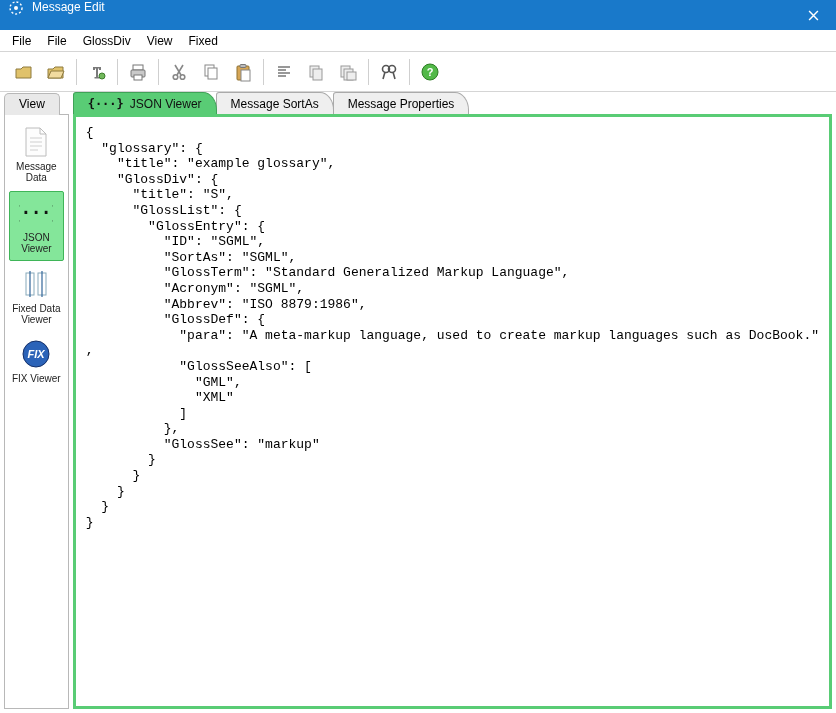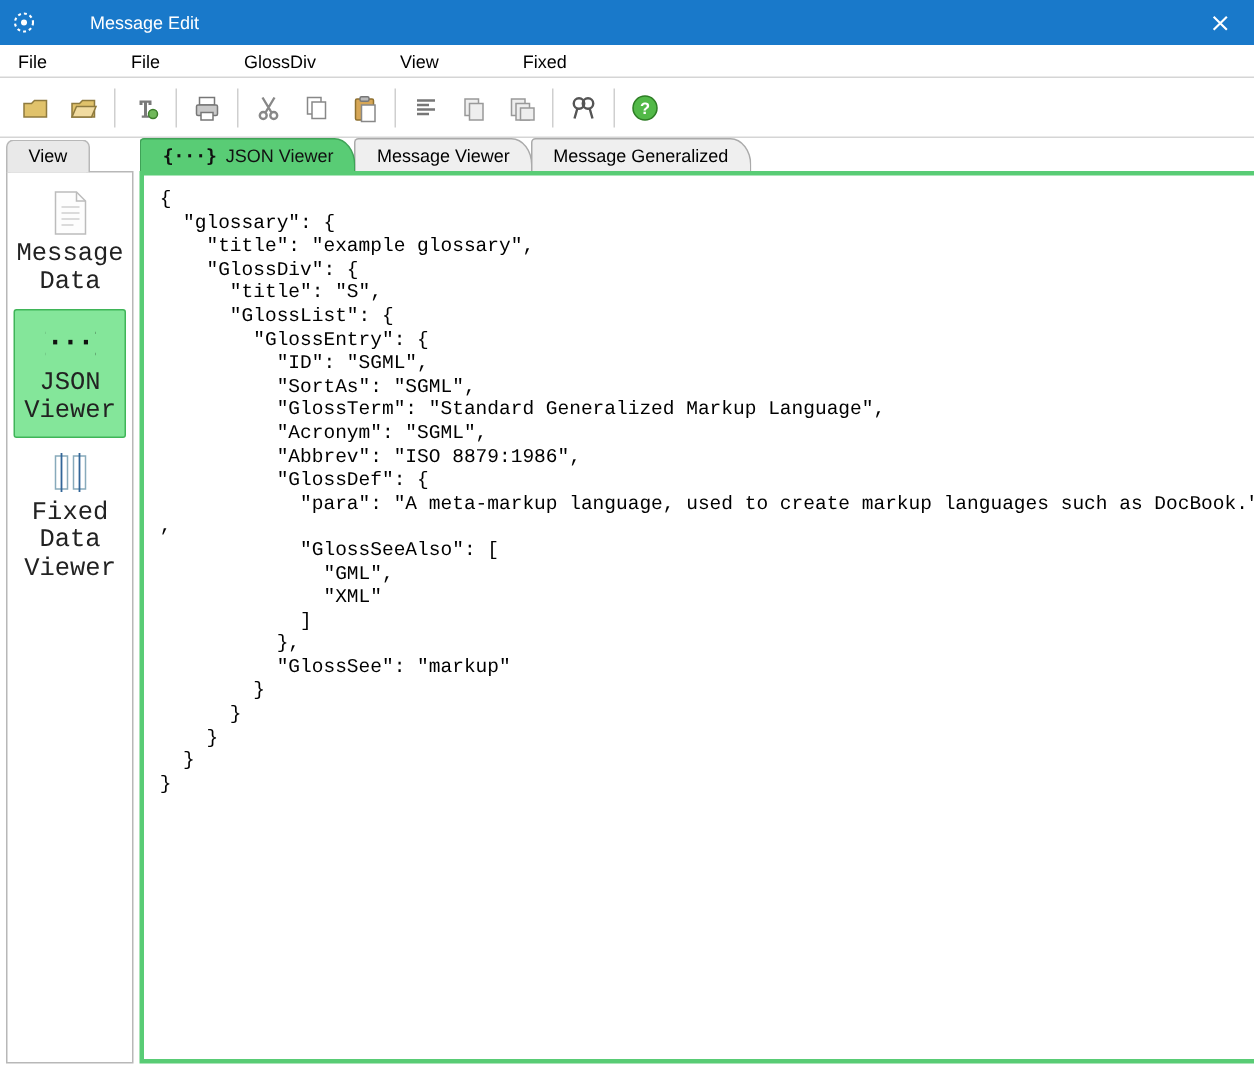--- a/index.html
+++ b/index.html
@@ -5,44 +5,42 @@
   * { box-sizing: border-box; }
   html, body { margin: 0; padding: 0; height: 100%; font-family: "Segoe UI", Tahoma, Arial, sans-serif; font-size: 12px; }
   body { background: #ffffff; overflow: hidden; }
 
   
   .titlebar {
     height: 30px;
     background: #1979ca;
     color: #fff;
     display: flex;
-    align-items: center;
+    align-items: flex-start;
     padding: 0 0 0 8px;
-    gap: 28px;
   }
   .titlebar .app-icon {
     width: 16px; height: 16px; margin-right: 8px;
     display: flex; align-items: center; justify-content: center;
   }
   .titlebar .title { flex: 1; font-size: 12px; }
   .titlebar .win-btns { display: flex; }
   .titlebar .win-btn {
     width: 45px; height: 30px;
     display: flex; align-items: center; justify-content: center;
     color: #fff; font-family: "Segoe UI Symbol", sans-serif;
   }
 
   
   .menubar {
     height: 22px;
     display: flex; align-items: center;
     padding: 0 4px;
     border-bottom: 1px solid #d5d5d5;
     background: #fff;
-    gap: 40px;
   }
   .menubar .mitem { padding: 2px 8px; cursor: default; }
 
   
   .toolbar {
     height: 40px;
     display: flex; align-items: center;
     padding: 4px 8px;
     gap: 0;
     border-bottom: 1px solid #d5d5d5;
@@ -106,21 +104,21 @@
   }
   .sitem.selected {
     background: #84e69a;
     border: 1px solid #3fb558;
   }
   .sitem .sicon {
     width: 34px; height: 34px;
     margin: 0 auto 2px auto;
     display: flex; align-items: center; justify-content: center;
   }
-  .sitem .slabel { font-size: 17px; color: #222; line-height: 1.1; font-family: Liberation Mono, monospace; }
+  .sitem .slabel { font-size: 10px; color: #222; line-height: 1.1; }
 
   
   .content-wrap { flex: 1; display: flex; flex-direction: column; }
   .tabstrip {
     height: 22px;
     display: flex;
     align-items: flex-end;
   }
   .ctab {
     height: 22px;
@@ -303,36 +301,45 @@
           <svg width="32" height="30" viewBox="0 0 32 30">
               <rect x="6" y="4" width="8" height="22" fill="#fff" stroke="#8ab"></rect>
               <rect x="18" y="4" width="8" height="22" fill="#fff" stroke="#8ab"></rect>
               <path d="M10 2 L10 28 M22 2 L22 28" stroke="#369" stroke-width="1.2"></path>
             </svg>
         </div>
         <div class="slabel">Fixed Data Viewer</div>
       </div>
 
 
+      <div class="sitem">
+        <div class="sicon">
+          <svg width="30" height="30" viewBox="0 0 30 30">
+              <circle cx="15" cy="15" r="13" fill="#2b63b8" stroke="#14306a"></circle>
+              <text x="15" y="19" text-anchor="middle" font-size="11" font-weight="bold" fill="#fff" font-style="italic">FIX</text>
+            </svg>
+        </div>
+        <div class="slabel">FIX Viewer</div>
+      </div>
 
 
     </div>
   </div>
 
   <div class="content-wrap">
     <div class="tabstrip">
       <div class="ctab active">
         <span style="font-family:Consolas,monospace;font-weight:bold;">{···}</span>
         <span>JSON Viewer</span>
       </div>
       <div class="ctab">
-        <span>Message Viewer</span>
+        <span>Message SortAs</span>
       </div>
       <div class="ctab">
-        <span>Message Generalized</span>
+        <span>Message Properties</span>
       </div>
     </div>
     <div class="content-body">
       <div class="json-text">{
   "glossary": {
     "title": "example glossary",
     "GlossDiv": {
       "title": "S",
       "GlossList": {
         "GlossEntry": {

